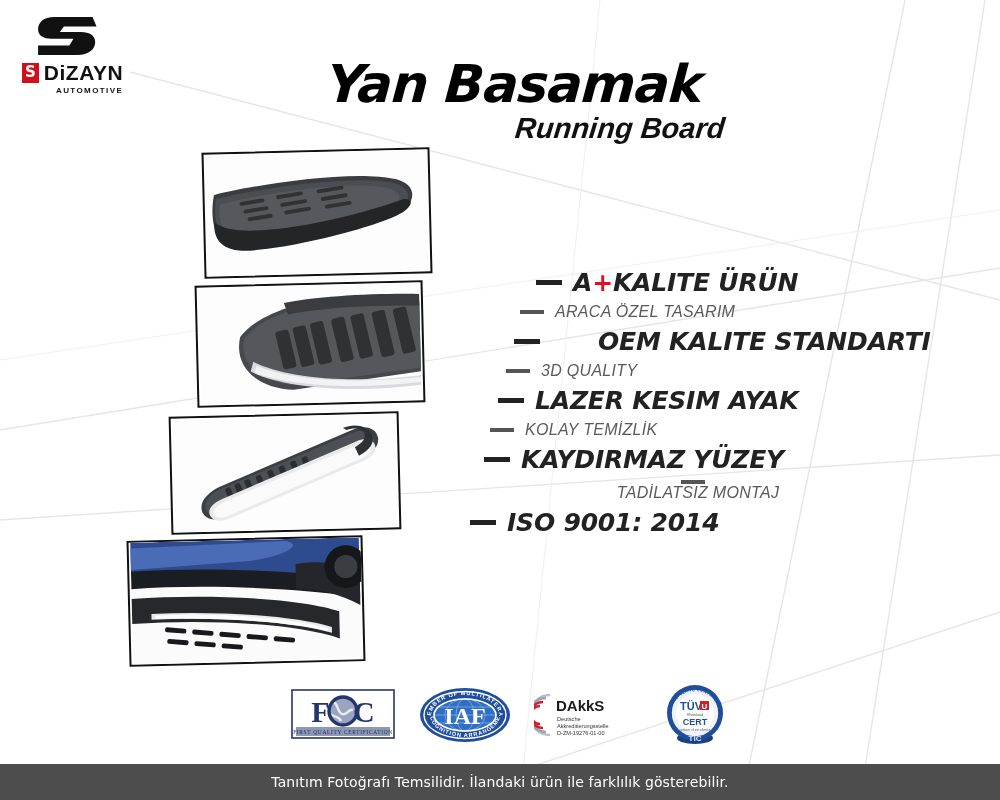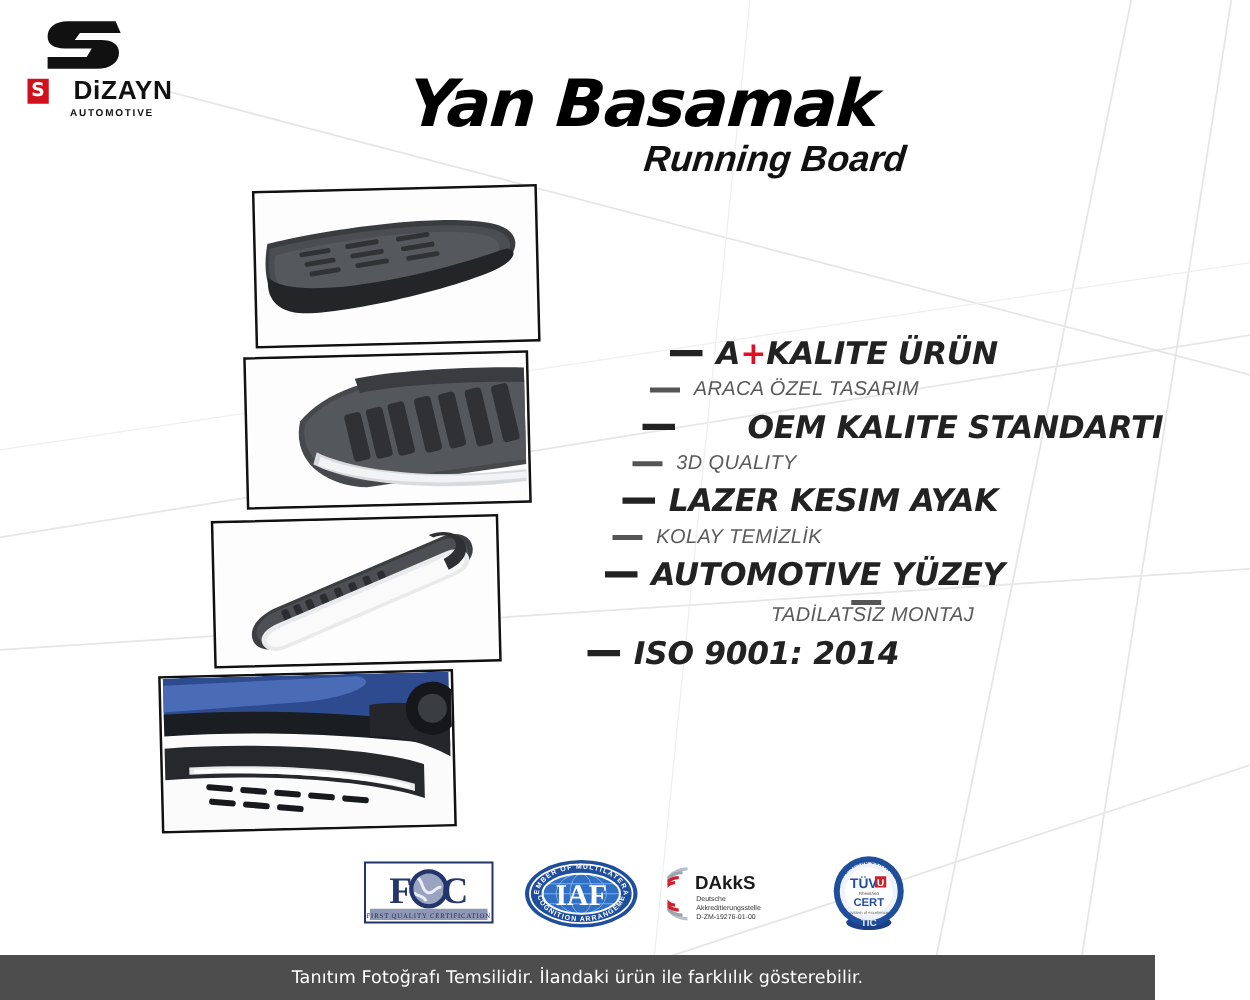--- a/index.html
+++ b/index.html
@@ -20,21 +20,21 @@
   
   .logo-block { position:absolute; left:20px; top:14px; width:150px; }
   .logo-mark { width:68px; height:44px; display:block; margin-left:14px; }
   .logo-word { display:flex; align-items:center; margin-top:3px; margin-left:2px; }
   .logo-s {
     background:#d0111b; color:#fff; font-weight:bold; font-size:15px;
     line-height:1; padding:2px 3px 3px 3px; font-family:"DejaVu Sans", sans-serif;
   }
   .logo-name {
     font-size:21px; font-weight:bold; letter-spacing:.5px; color:#111;
-    margin-left:20px; font-family:"Liberation Sans", sans-serif;
+    margin-left:5px; font-family:"Liberation Sans", sans-serif;
   }
   .logo-sub {
     font-size:8px; letter-spacing:1.4px; color:#111; font-weight:bold;
     margin-left:36px; margin-top:1px;
   }
 
   
   .title {
     position:absolute; left:300px; top:54px; width:430px; text-align:center;
     font-size:52px; font-weight:bold; font-style:italic; color:#000;
@@ -98,21 +98,21 @@
   
   .certs {
     position:absolute; left:290px; top:681px; width:420px; height:68px;
     display:flex; align-items:center; gap:22px;
   }
   .cert { flex:0 0 auto; }
   .cert svg { display:block; }
 
   
   .footer {
-    position:absolute; left:0; bottom:0; width:924px; height:36px;
+    position:absolute; left:0; bottom:0; width:1000px; height:36px;
     background:#4d4d4d; color:#fff;
     display:flex; align-items:center; justify-content:center;
     font-size:14px; letter-spacing:.1px;
     font-family:"DejaVu Sans", sans-serif;
   }
 </style>
 </head>
 <body>
 
 <div id="stage">
@@ -264,21 +264,21 @@
       <span class="txt">LAZER KESIM AYAK</span>
     </div>
 
     <div class="feat feat-light f5">
       <span class="dash"></span>
       <span class="txt">KOLAY TEMİZLİK</span>
     </div>
 
     <div class="feat feat-strong f6">
       <span class="dash"></span>
-      <span class="txt">AUTOMOTIVE YÜZEY</span>
+      <span class="txt">KAYDIRMAZ YÜZEY</span>
     </div>
 
     <div class="feat feat-light f7">
       <span class="dash"></span>
       <span class="txt">TADİLATSIZ MONTAJ</span>
     </div>
 
     <div class="feat feat-strong f8">
       <span class="dash"></span>
       <span class="txt">ISO 9001: 2014</span>

